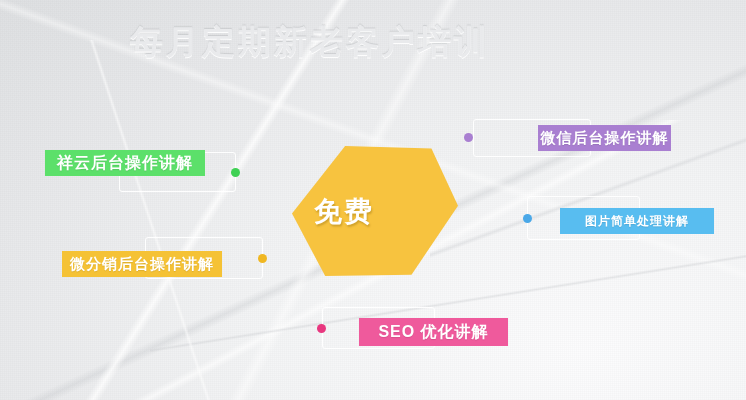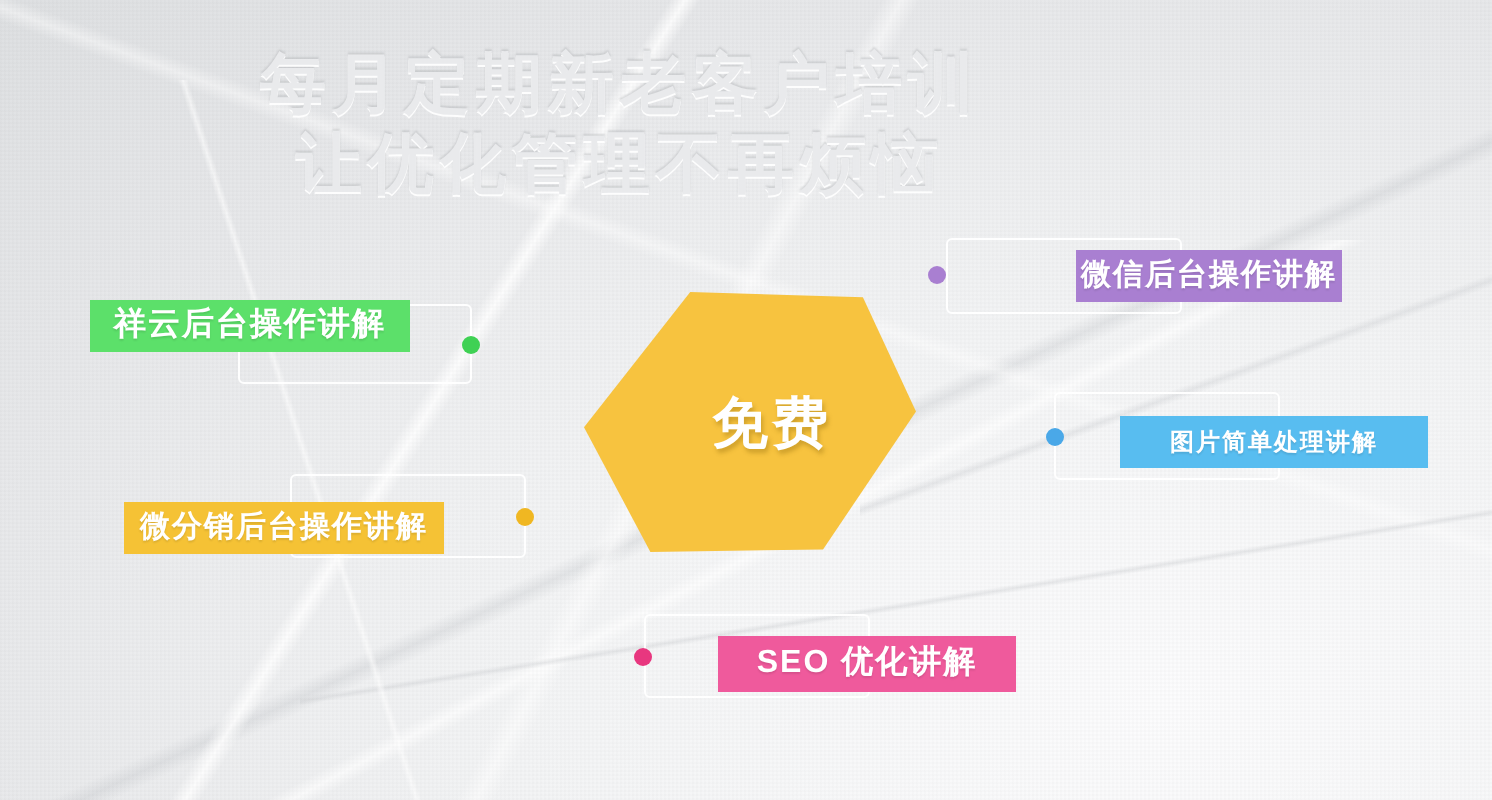--- a/index.html
+++ b/index.html
@@ -114,21 +114,21 @@
     inset: 0;
     background: #f7c33f;
     clip-path: polygon(32% 0%, 84% 2%, 100% 46%, 72% 99%, 20% 100%, 0% 52%);
     filter: drop-shadow(2px 4px 5px rgba(120,115,95,0.28));
   }
   .hex-text {
     position: absolute;
     inset: 0;
     display: flex;
     flex-direction: column;
-    align-items: center;
+    align-items: flex-start;
     justify-content: center;
     color: #ffffff;
     font-size: 28px;
     font-weight: bold;
     letter-spacing: 2px;
     line-height: 34px;
     padding-left: 22px;
     padding-top: 2px;
     box-sizing: border-box;
     text-shadow: 1px 2px 2px rgba(160,120,20,0.45);
@@ -141,21 +141,20 @@
 
   <div class="crease c1"></div>
   <div class="crease c2"></div>
   <div class="crease c3"></div>
   <div class="crease c4"></div>
   <div class="crease c5"></div>
   <div class="crease noise"></div>
 
   <div class="headline">
     <span>每月定期新老客户培训</span>
-    <span class="l2">让优化管理不再烦恼</span>
   </div>
 
   <div class="frame" style="left:473px; top:119px; width:118px; height:38px;"></div>
   <div class="frame" style="left:119px; top:152px; width:117px; height:40px;"></div>
   <div class="frame" style="left:527px; top:196px; width:113px; height:44px;"></div>
   <div class="frame" style="left:145px; top:237px; width:118px; height:42px;"></div>
   <div class="frame" style="left:322px; top:307px; width:113px; height:42px;"></div>
 
   <div class="dot" style="left:464px; top:133px; background:#a97fd1;"></div>
   <div class="dot" style="left:231px; top:168px; background:#3fd154;"></div>

